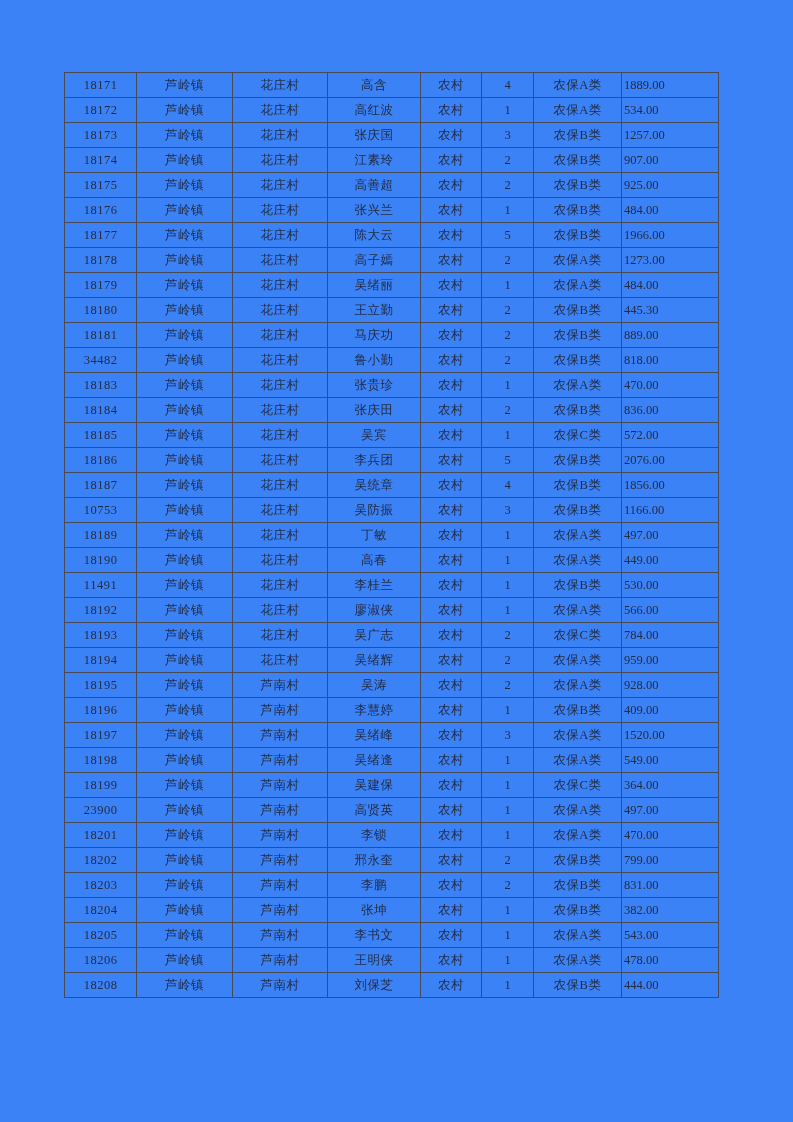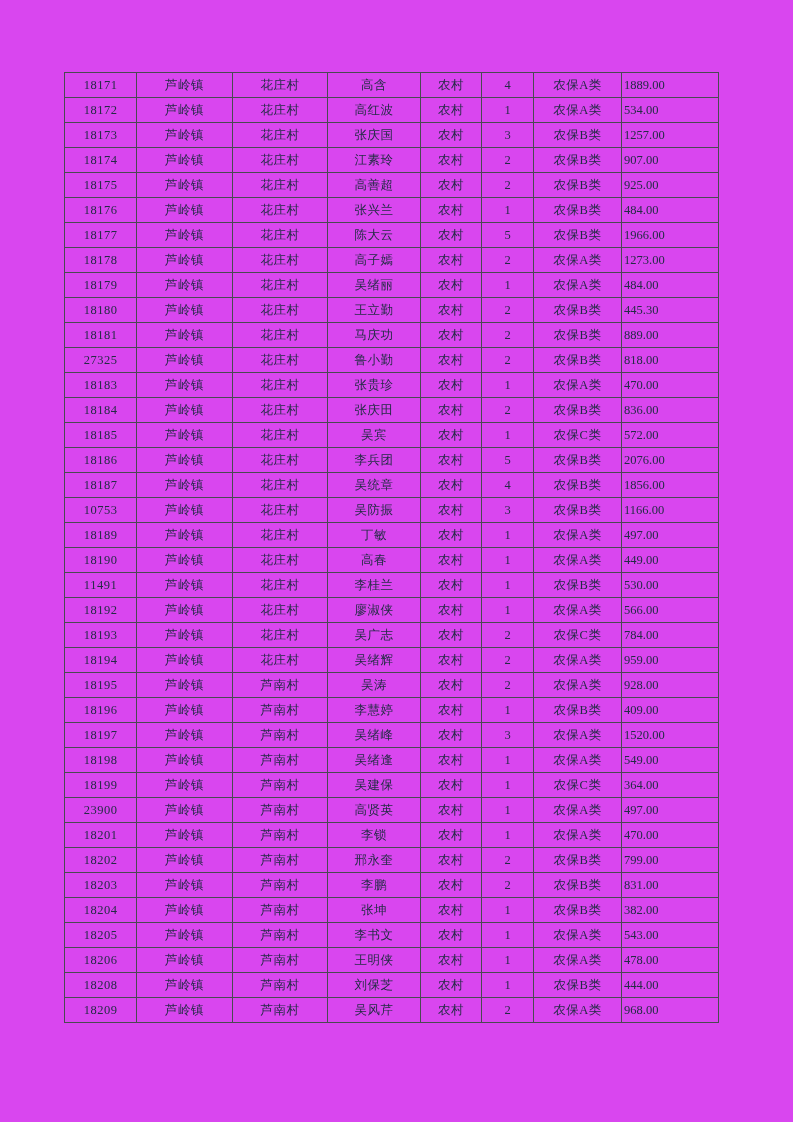--- a/index.html
+++ b/index.html
@@ -9,21 +9,21 @@
   body {
     width: 793px;
     height: 1122px;
     background: #ffffff;
     position: relative;
     font-family: "Liberation Serif", "DejaVu Serif", serif;
   }
   .page {
     position: absolute;
     inset: 0;
-    background: #d946ef;
+    background: #3b82f6;
   }
   table.grid {
     position: absolute;
     left: 64px;
     top: 72px;
     width: 654px;
     border-collapse: collapse;
     table-layout: fixed;
   }
   table.grid td {
@@ -167,21 +167,21 @@
           <td>18181</td>
           <td>芦岭镇</td>
           <td>花庄村</td>
           <td>马庆功</td>
           <td>农村</td>
           <td class="count">2</td>
           <td>农保B类</td>
           <td class="amount">889.00</td>
         </tr>
         <tr>
-          <td>27325</td>
+          <td>34482</td>
           <td>芦岭镇</td>
           <td>花庄村</td>
           <td>鲁小勤</td>
           <td>农村</td>
           <td class="count">2</td>
           <td>农保B类</td>
           <td class="amount">818.00</td>
         </tr>
         <tr>
           <td>18183</td>
@@ -425,26 +425,16 @@
         </tr>
         <tr>
           <td>18208</td>
           <td>芦岭镇</td>
           <td>芦南村</td>
           <td>刘保芝</td>
           <td>农村</td>
           <td class="count">1</td>
           <td>农保B类</td>
           <td class="amount">444.00</td>
-        </tr>
-        <tr>
-          <td>18209</td>
-          <td>芦岭镇</td>
-          <td>芦南村</td>
-          <td>吴风芹</td>
-          <td>农村</td>
-          <td class="count">2</td>
-          <td>农保A类</td>
-          <td class="amount">968.00</td>
         </tr>
       </tbody>
   </table>
 </div>
 
 </body></html>

